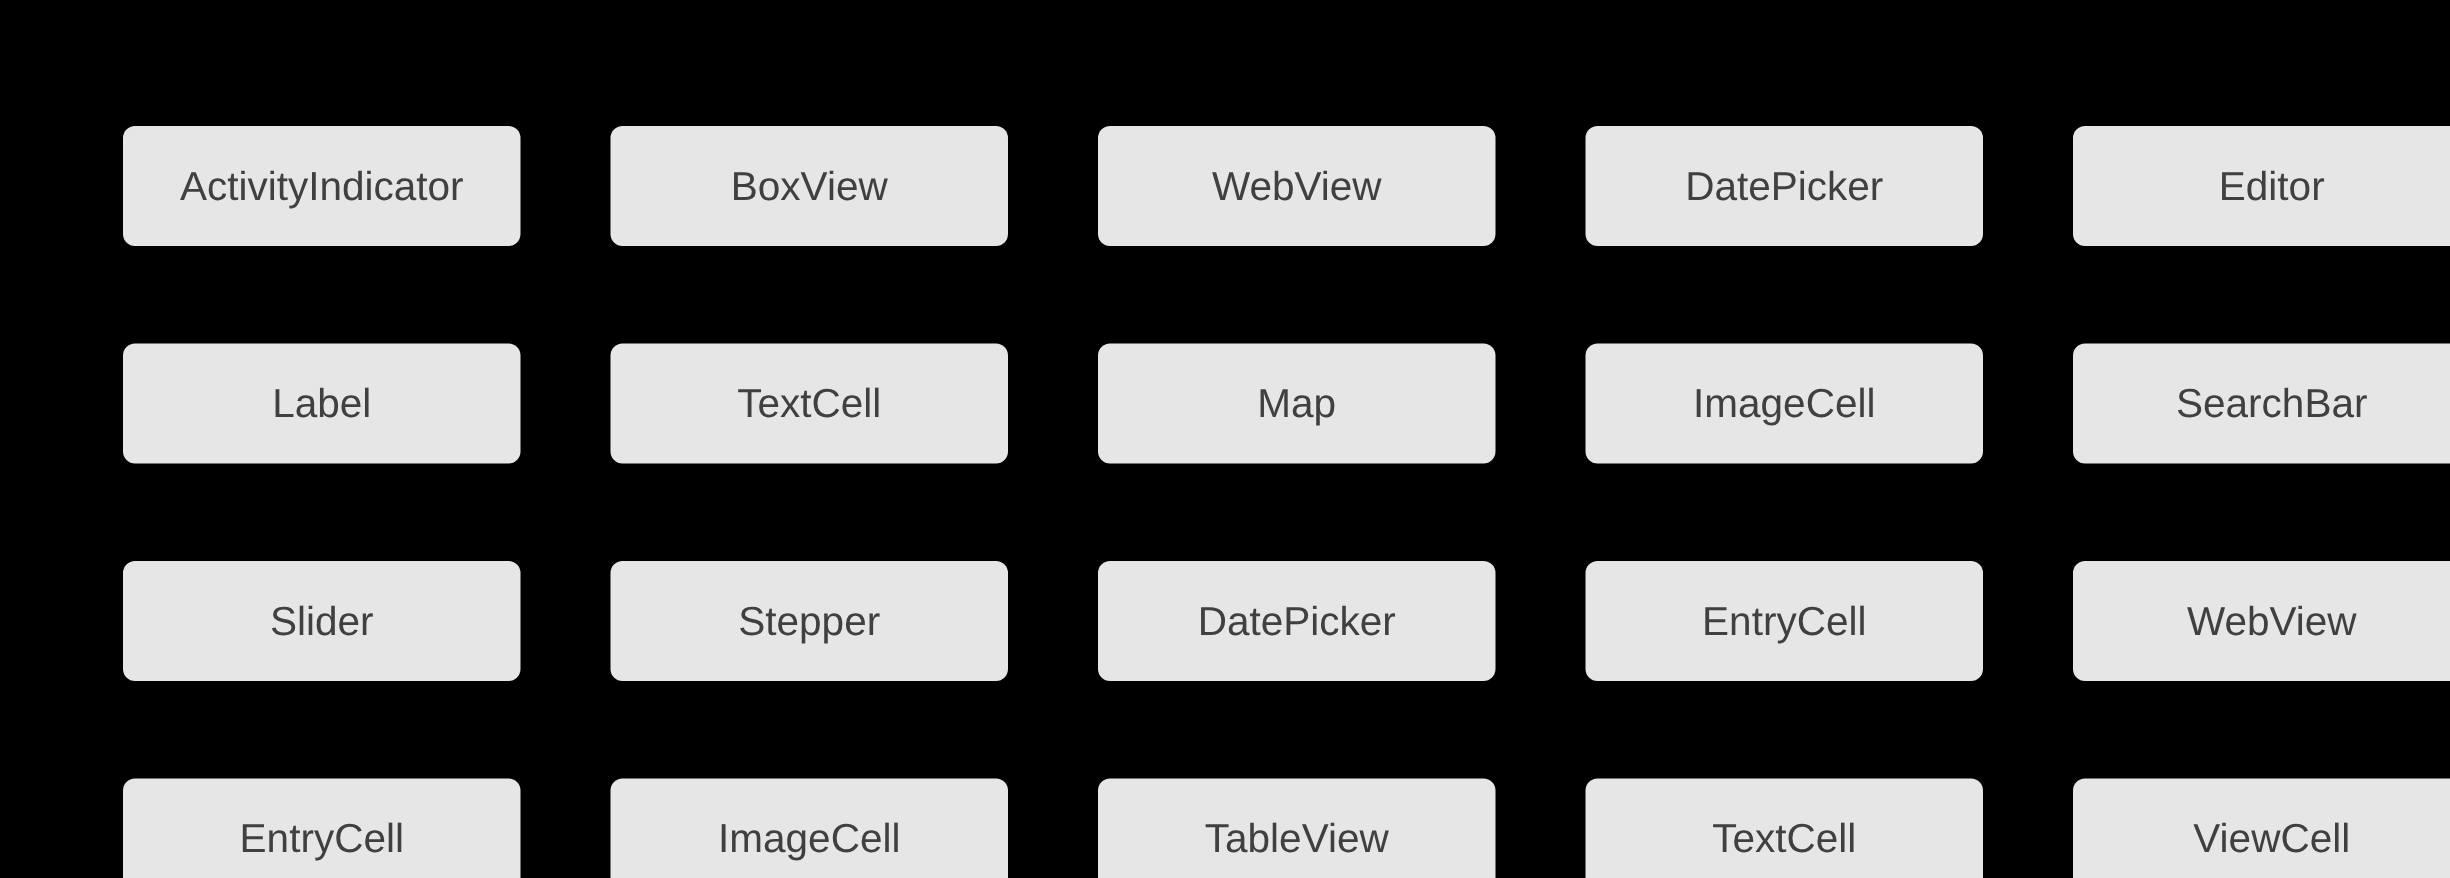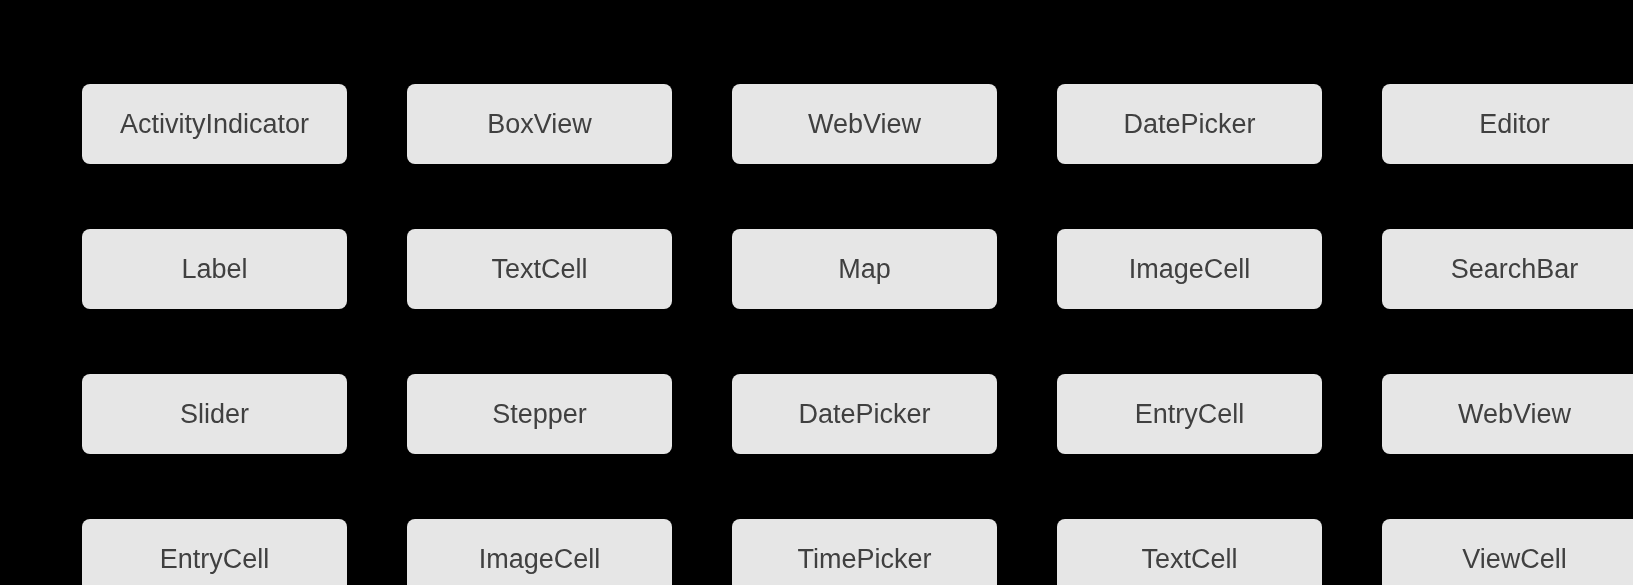--- a/index.html
+++ b/index.html
@@ -85,21 +85,21 @@
   <div class="tile">
     <span class="tile-label">WebView</span>
   </div>
   <div class="tile">
     <span class="tile-label">EntryCell</span>
   </div>
   <div class="tile">
     <span class="tile-label">ImageCell</span>
   </div>
   <div class="tile">
-    <span class="tile-label">TimePicker</span>
+    <span class="tile-label">TableView</span>
   </div>
   <div class="tile">
     <span class="tile-label">TextCell</span>
   </div>
   <div class="tile">
     <span class="tile-label">ViewCell</span>
   </div>
 </div>
 
 </body></html>

